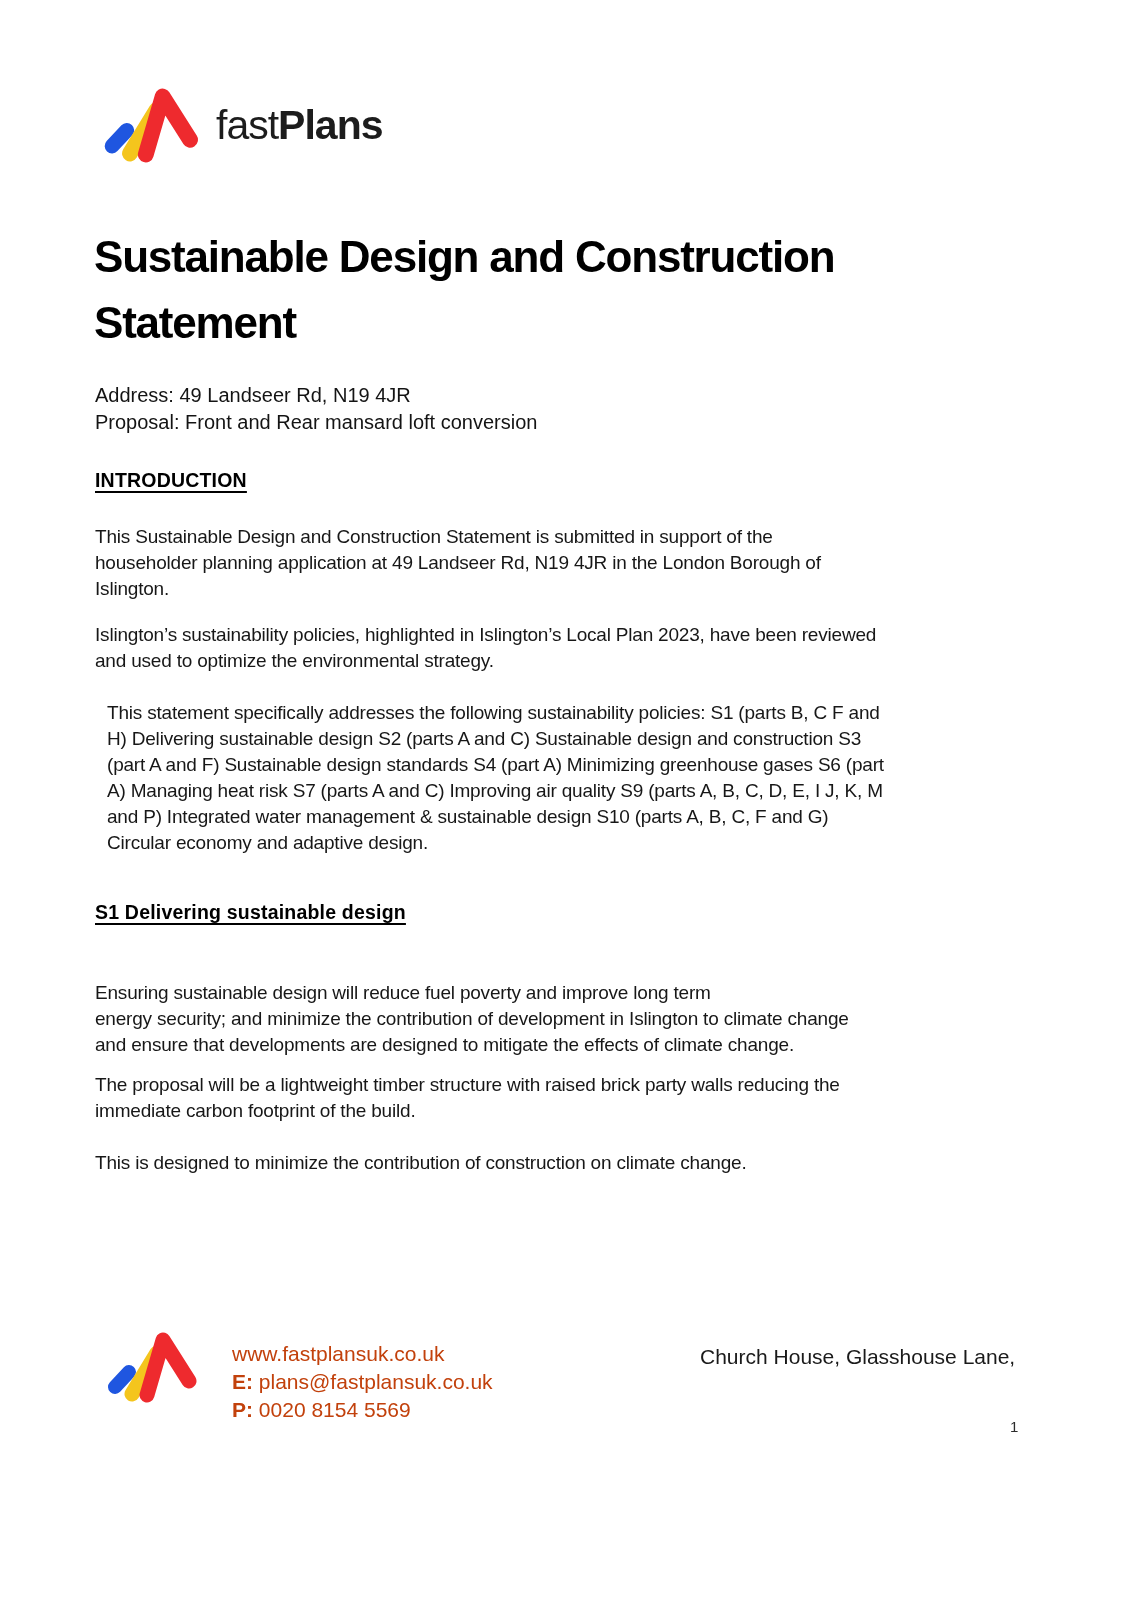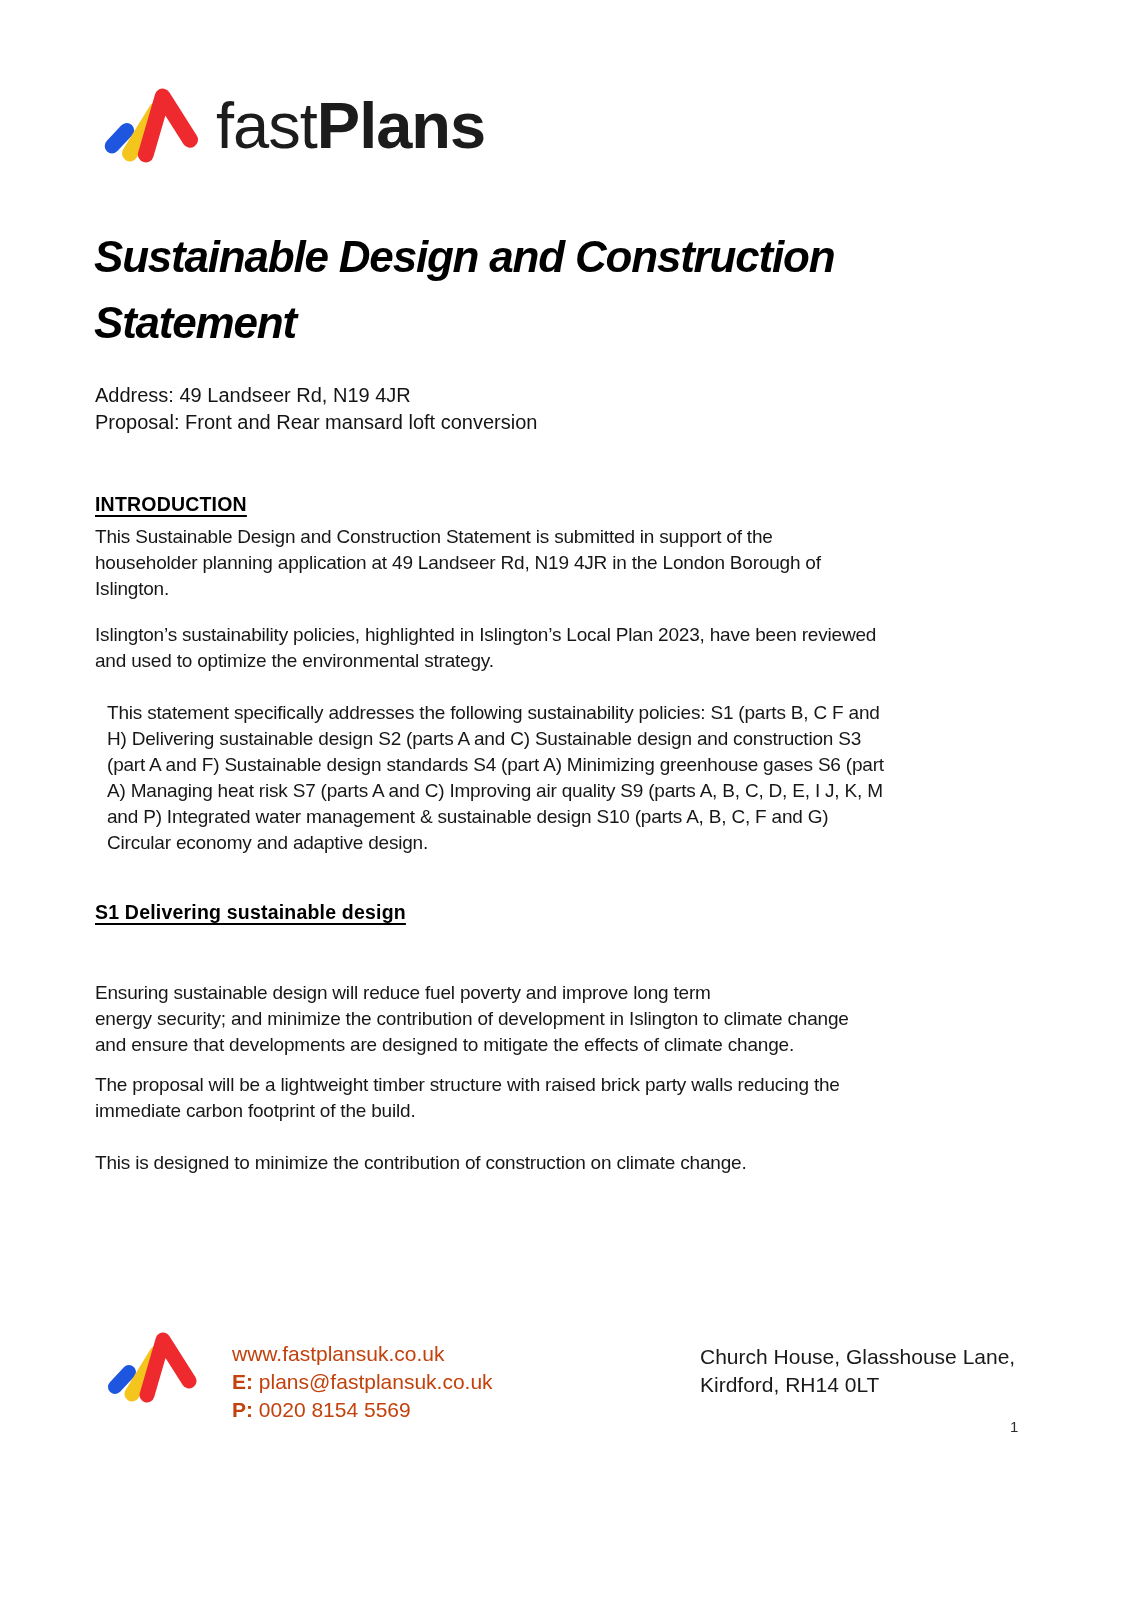--- a/index.html
+++ b/index.html
@@ -18,40 +18,39 @@
   .brand {
     position: absolute;
     left: 100px;
     top: 86px;
     display: flex;
     align-items: center;
     gap: 16px;
   }
   .brand svg { display: block; }
   .brand-text {
-    font-size: 65px;
+    font-size: 41px;
     letter-spacing: -1px;
     color: #1c1c1c;
     white-space: nowrap;
   }
   .brand-text .regular { font-weight: 400; }
   .brand-text .bold { font-weight: 700; }
 
   
   .doc-title {
     position: absolute;
     left: 94px;
     top: 224px;
     width: 840px;
     font-size: 44px;
     font-weight: 700;
     letter-spacing: -1.2px;
     line-height: 66px;
     color: #000000;
-    font-style: italic;
   }
 
   
   .meta {
     position: absolute;
     left: 95px;
     top: 382px;
     font-size: 20px;
     line-height: 27px;
     color: #141414;
@@ -66,21 +65,21 @@
     position: absolute;
     left: 95px;
     font-size: 19.5px;
     font-weight: 700;
     color: #000000;
     text-decoration: underline;
     text-decoration-thickness: 2px;
     text-underline-offset: 4px;
     letter-spacing: 0.2px;
   }
-  .h-intro { top: 493px; }
+  .h-intro { top: 469px; }
   .h-s1 { top: 901px; }
 
   
   .para {
     position: absolute;
     left: 95px;
     width: 785px;
     font-size: 19px;
     letter-spacing: -0.2px;
     line-height: 26px;
@@ -164,18 +163,17 @@
   </div>
 
   <div class="footer-contact">
     <div>www.fastplansuk.co.uk</div>
     <div><b>E:</b> <span>plans@fastplansuk.co.uk</span></div>
     <div><b>P:</b> <span>0020 8154 5569</span></div>
   </div>
 
   <div class="footer-address">
     <div>Church House, Glasshouse Lane,</div>
-    <div>Kirdford, RH14 0LT</div>
   </div>
 
   <div class="page-number">1</div>
 
 </div>
 
 </body></html>

